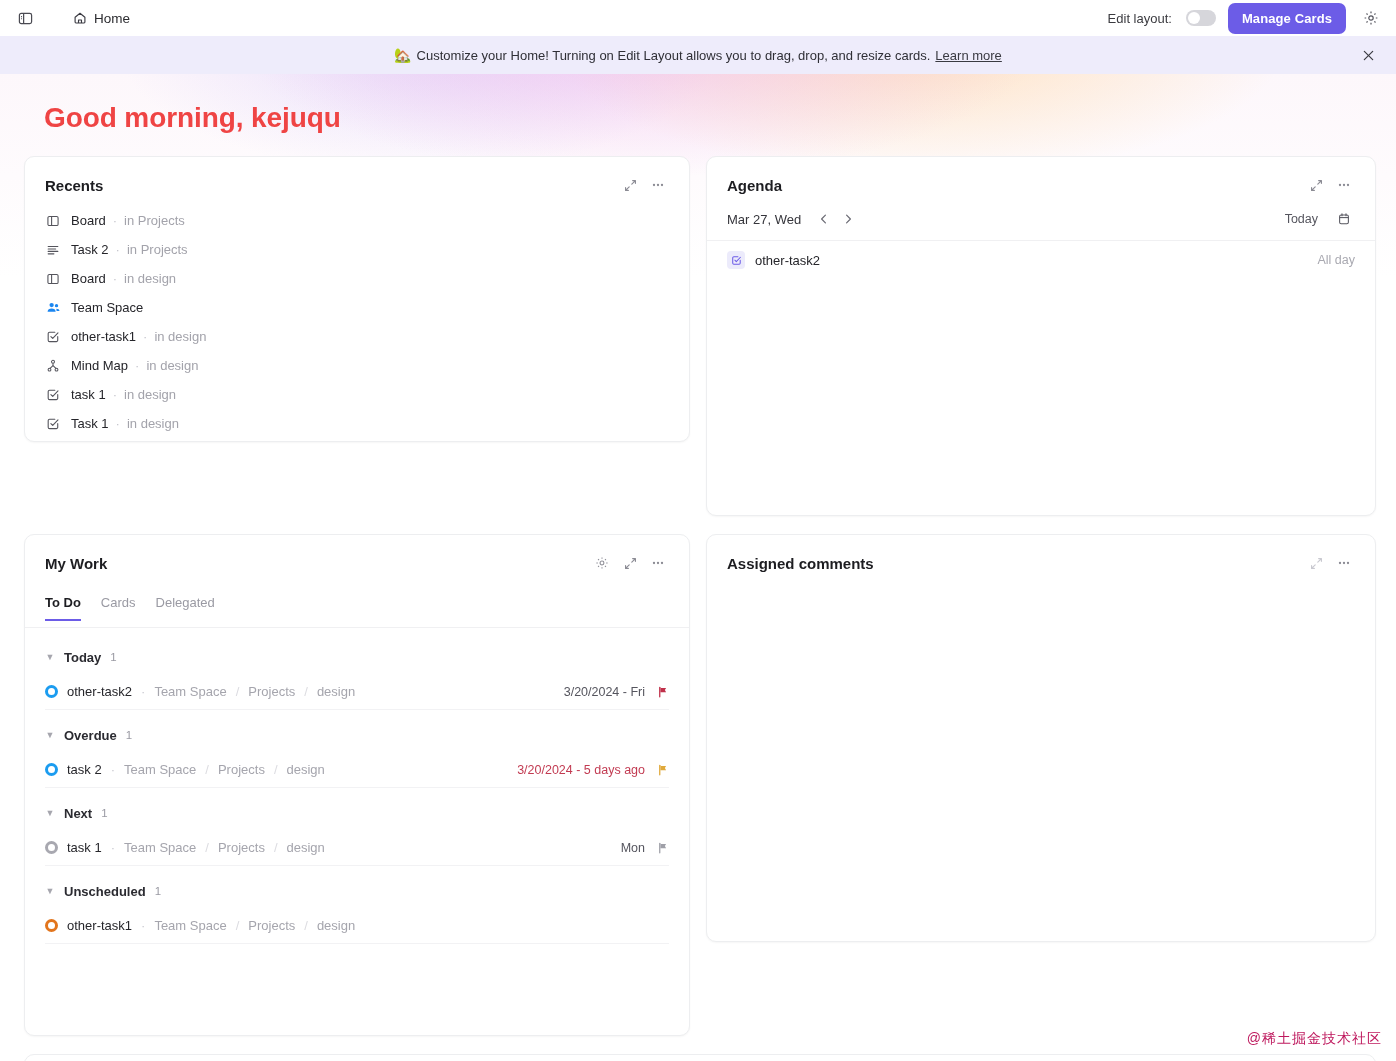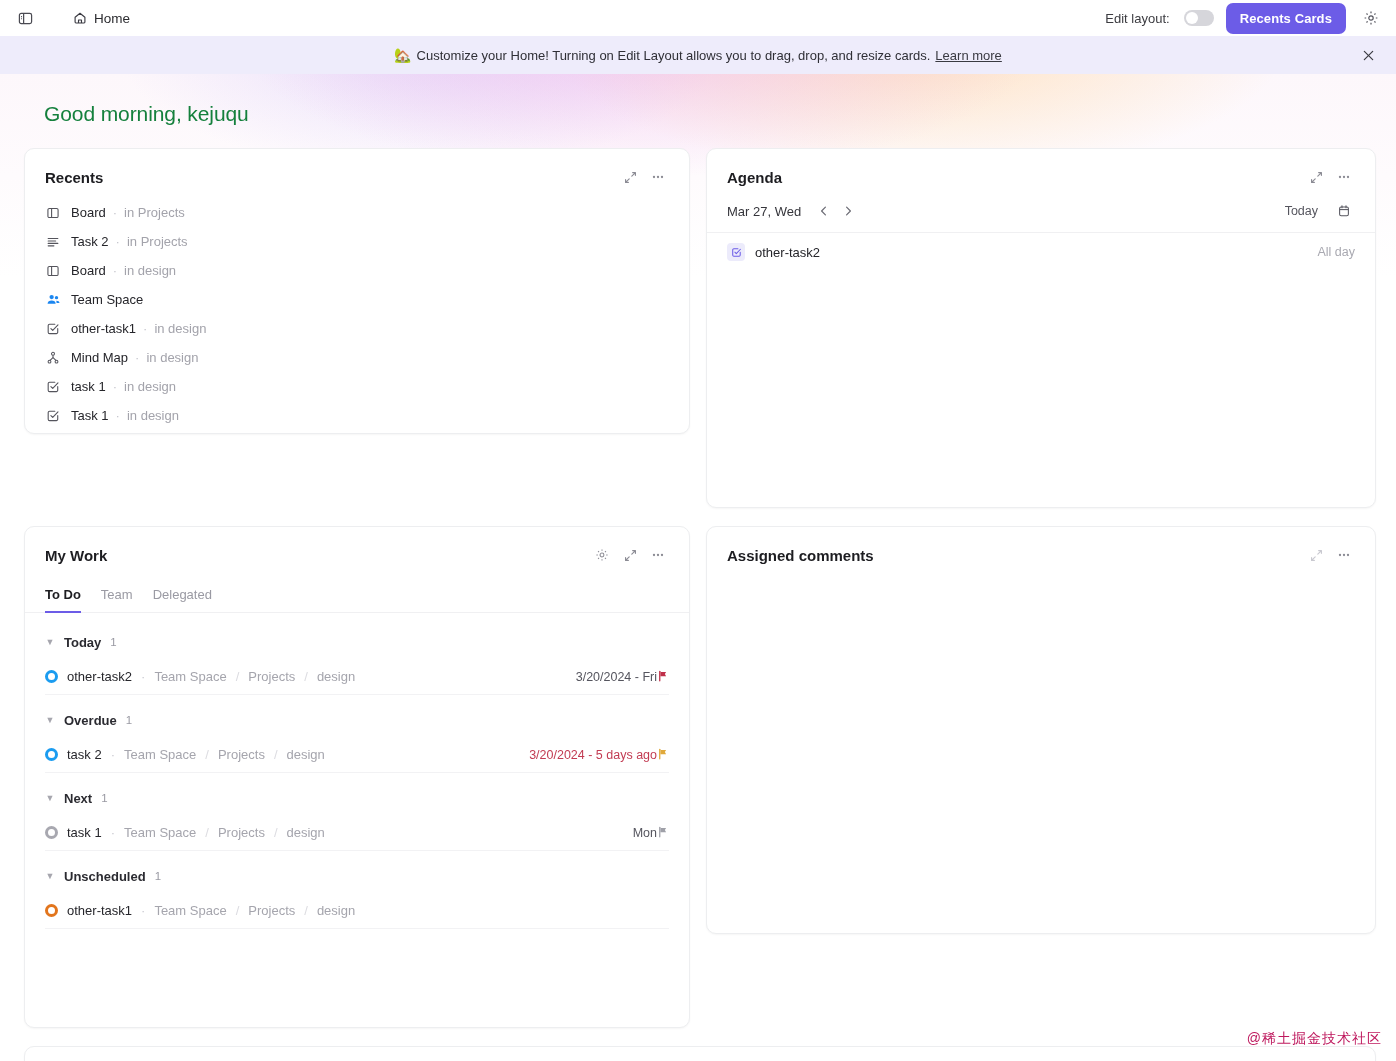--- a/index.html
+++ b/index.html
@@ -76,21 +76,21 @@
     position: absolute; inset: 0 0 auto 0; height: 330px;
     background:
       radial-gradient(560px 200px at 46% -40px, rgba(236,170,232,.55), rgba(236,170,232,0) 72%),
       radial-gradient(520px 190px at 66% -30px, rgba(255,214,160,.62), rgba(255,214,160,0) 70%),
       radial-gradient(420px 180px at 30% -30px, rgba(205,190,250,.45), rgba(205,190,250,0) 72%),
       linear-gradient(180deg, #fdf7fb 0%, #ffffff 62%);
     pointer-events: none;
   }
   .content { position: relative; z-index: 2; padding: 0 24px; }
   .greeting {
-    font-size: 21px; font-weight: 400; color: #15803d;
+    font-size: 28px; font-weight: 700; color: #ef4444;
     padding: 28px 0 22px 20px;
     letter-spacing: -.1px;
   }
   .grid {
     display: grid;
     grid-template-columns: 666px 670px;
     column-gap: 16px; row-gap: 18px;
   }
   .card {
     background: #fff;
@@ -152,21 +152,21 @@
     width: 18px; height: 18px; border-radius: 4px; background: #ecebfb;
     display: flex; align-items: center; justify-content: center; flex: 0 0 18px;
   }
   .ev-title { font-size: 13px; color: #25252a; }
   .ev-allday { margin-left: auto; font-size: 12.5px; color: #a9a9b1; }
 
   
   .card-mywork { height: 502px; display: flex; flex-direction: column; }
   .tabs {
     display: flex; align-items: flex-end; gap: 20px;
-    padding: 6px 20px 0 20px;
+    padding: 6px 20px 7px 20px;
     border-bottom: 1px solid #f0f0f2;
   }
   .tab {
     font-size: 13px; color: #9a9aa3; padding: 6px 0 9px 0;
     cursor: pointer; border-bottom: 2px solid transparent; position: relative; top: 1px;
   }
   .tab.active { color: #1d1d21; font-weight: 600; border-bottom-color: #6c5ce7; }
   .work-body { padding: 4px 20px 0 20px; overflow: hidden; }
   .group-head {
     display: flex; align-items: center; gap: 9px;
@@ -183,21 +183,21 @@
   .dot {
     width: 13px; height: 13px; border-radius: 50%;
     border: 3px solid #1b9cf0; background: #fff; flex: 0 0 13px;
   }
   .dot.gray { border-color: #a8a8b0; }
   .dot.orange { border-color: #e2751d; }
   .t-name { color: #26262b; }
   .t-sep { color: #c9c9d0; }
   .t-crumb { color: #a5a5ad; }
   .t-crumb-div { color: #dcdce1; }
-  .t-right { margin-left: auto; display: flex; }
+  .t-right { margin-left: auto; display: flex; align-items: center; gap: 12px; }
   .t-date { font-size: 12.5px; color: #55555e; }
   .t-date.overdue { color: #c23b52; }
   .t-date.muted { color: #55555e; }
   .flag { font-size: 12px; line-height: 1; }
 
   
   .card-comments { height: 408px; display: flex; flex-direction: column; }
   .empty-wrap {
     flex: 1; display: flex; flex-direction: column;
     align-items: center; justify-content: center; gap: 2px;
@@ -243,21 +243,21 @@
       <span>Home</span>
     </div>
   </div>
   <div class="topbar-right">
     <div class="edit-layout-wrap">
       <span class="edit-layout-label">Edit layout:</span>
       <div class="toggle">
           <div class="knob"></div>
         </div>
     </div>
-    <button class="manage-cards">Recents Cards</button>
+    <button class="manage-cards">Manage Cards</button>
     <div class="icon-btn">
       <svg width="16" height="16" viewBox="0 0 16 16" fill="none" stroke="#55555e" stroke-width="1.2">
         <circle cx="8" cy="8" r="2.2"></circle>
         <path d="M8 1.6v1.6M8 12.8v1.6M1.6 8h1.6M12.8 8h1.6M3.5 3.5l1.1 1.1M11.4 11.4l1.1 1.1M12.5 3.5l-1.1 1.1M4.6 11.4 3.5 12.5"></path>
       </svg>
     </div>
   </div>
 </div>
 
 <div class="banner">
@@ -486,21 +486,21 @@
                   <circle cx="3" cy="7" r="1.15"></circle>
                   <circle cx="7" cy="7" r="1.15"></circle>
                   <circle cx="11" cy="7" r="1.15"></circle>
                 </svg>
             </div>
           </div>
         </div>
 
         <div class="tabs">
           <div class="tab active">To Do</div>
-          <div class="tab">Team</div>
+          <div class="tab">Cards</div>
           <div class="tab">Delegated</div>
         </div>
 
         <div class="work-body">
 
           <div class="group-head">
             <span class="caret">▼</span>
             <span class="group-name">Today</span>
             <span class="group-count">1</span>
           </div>

